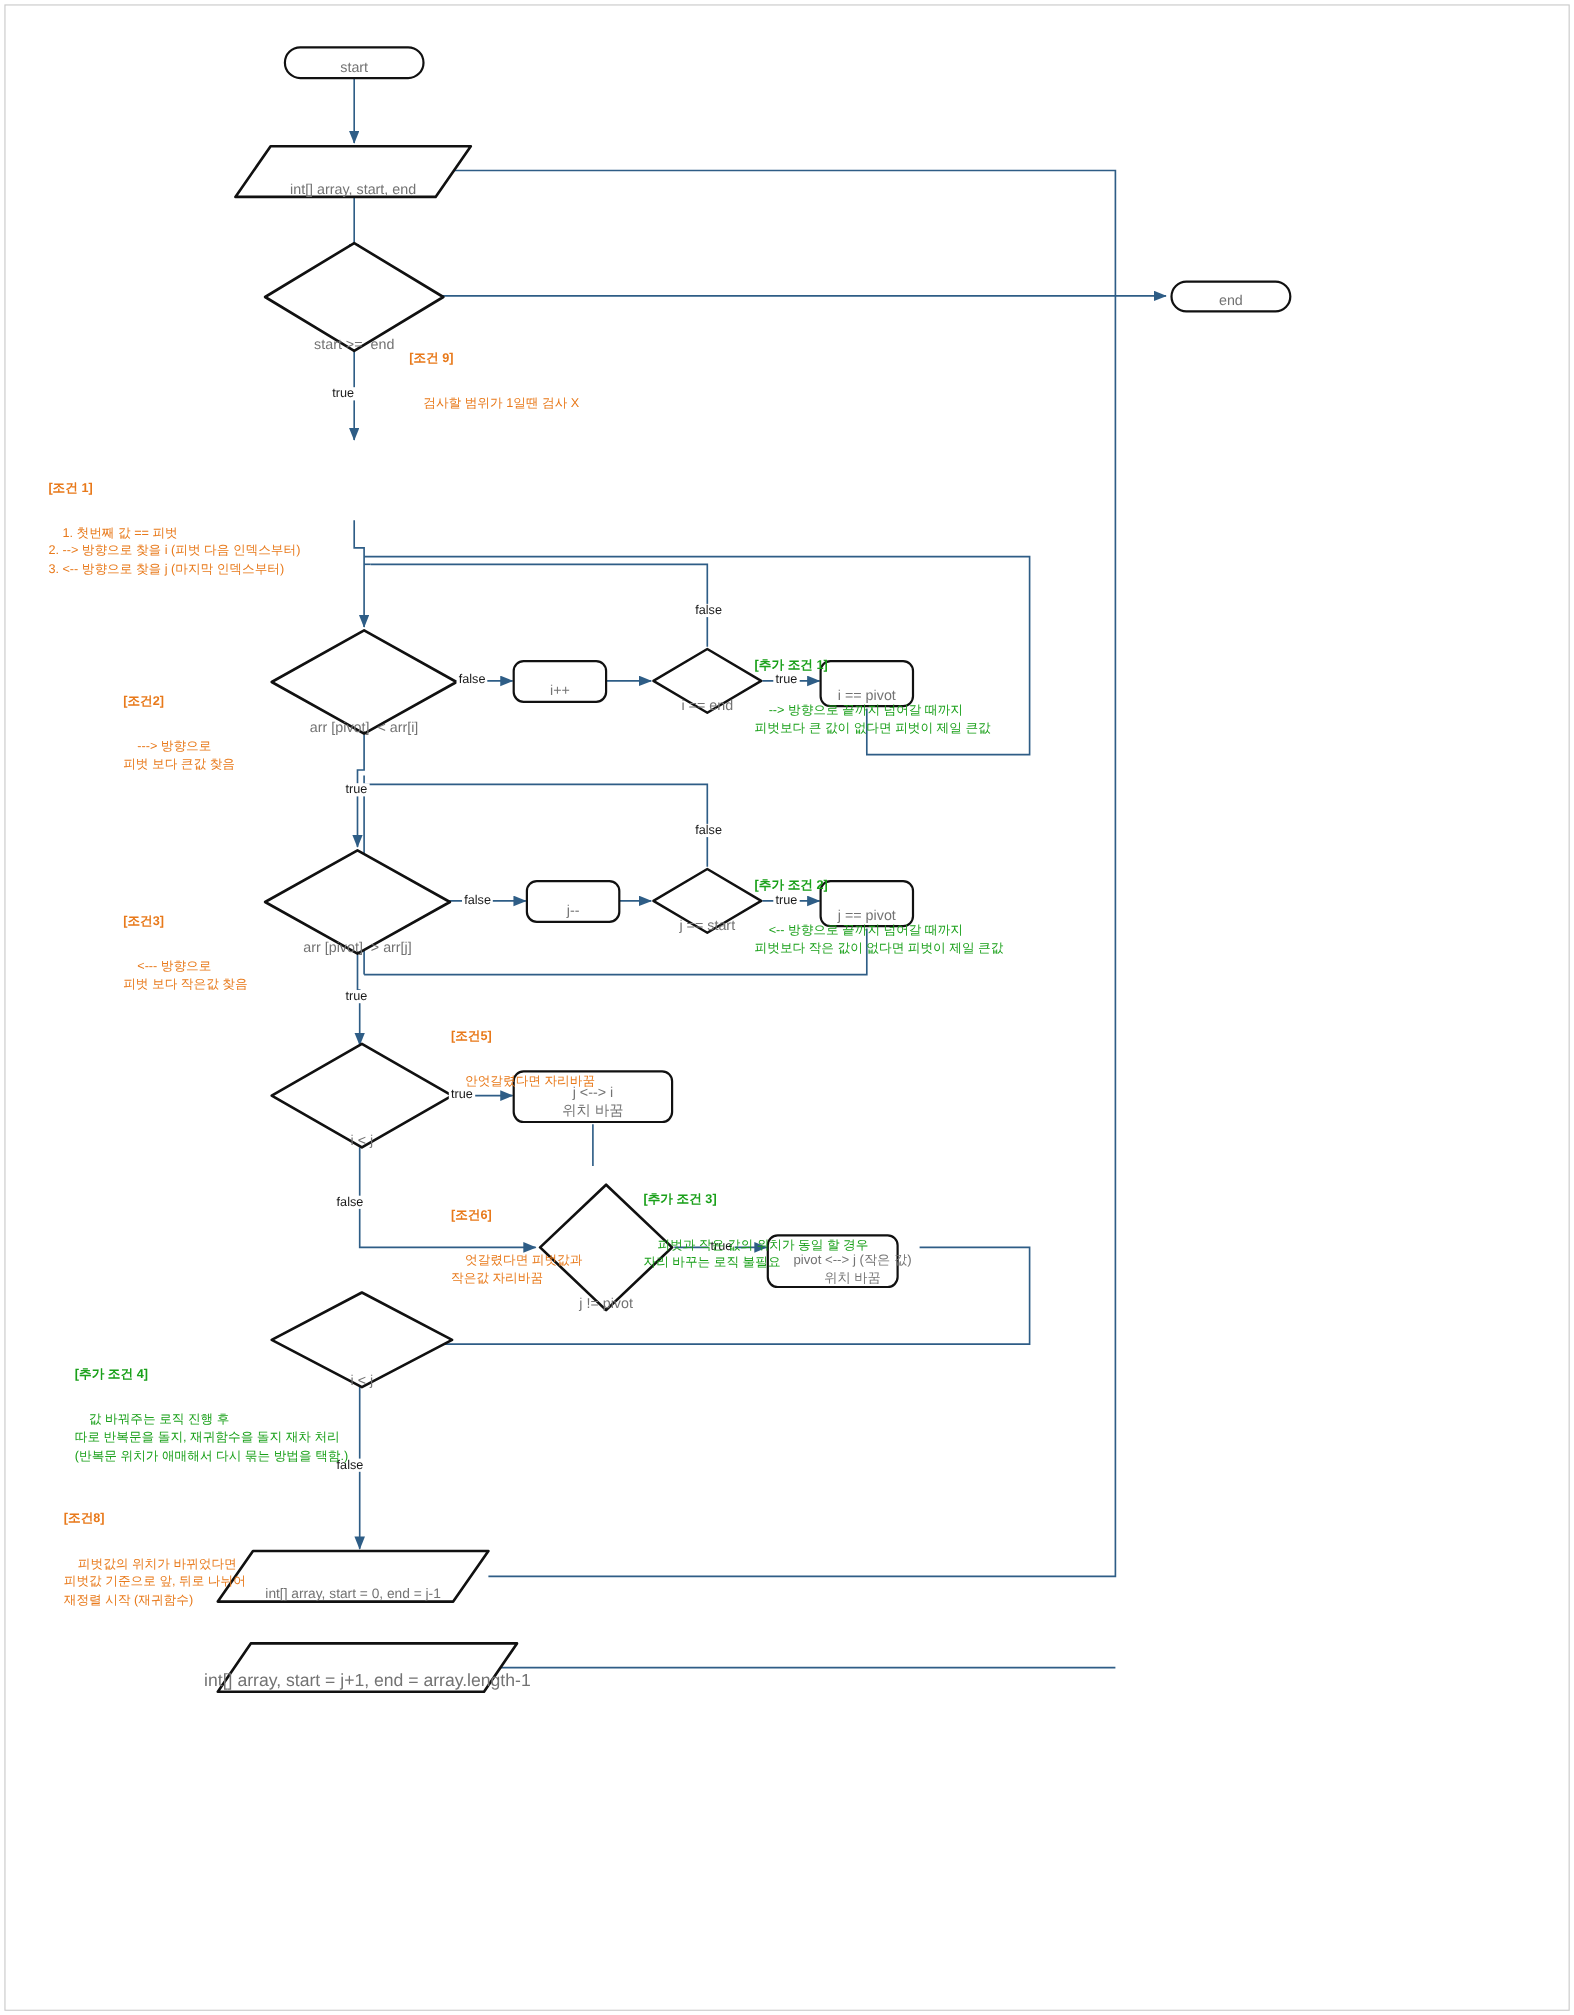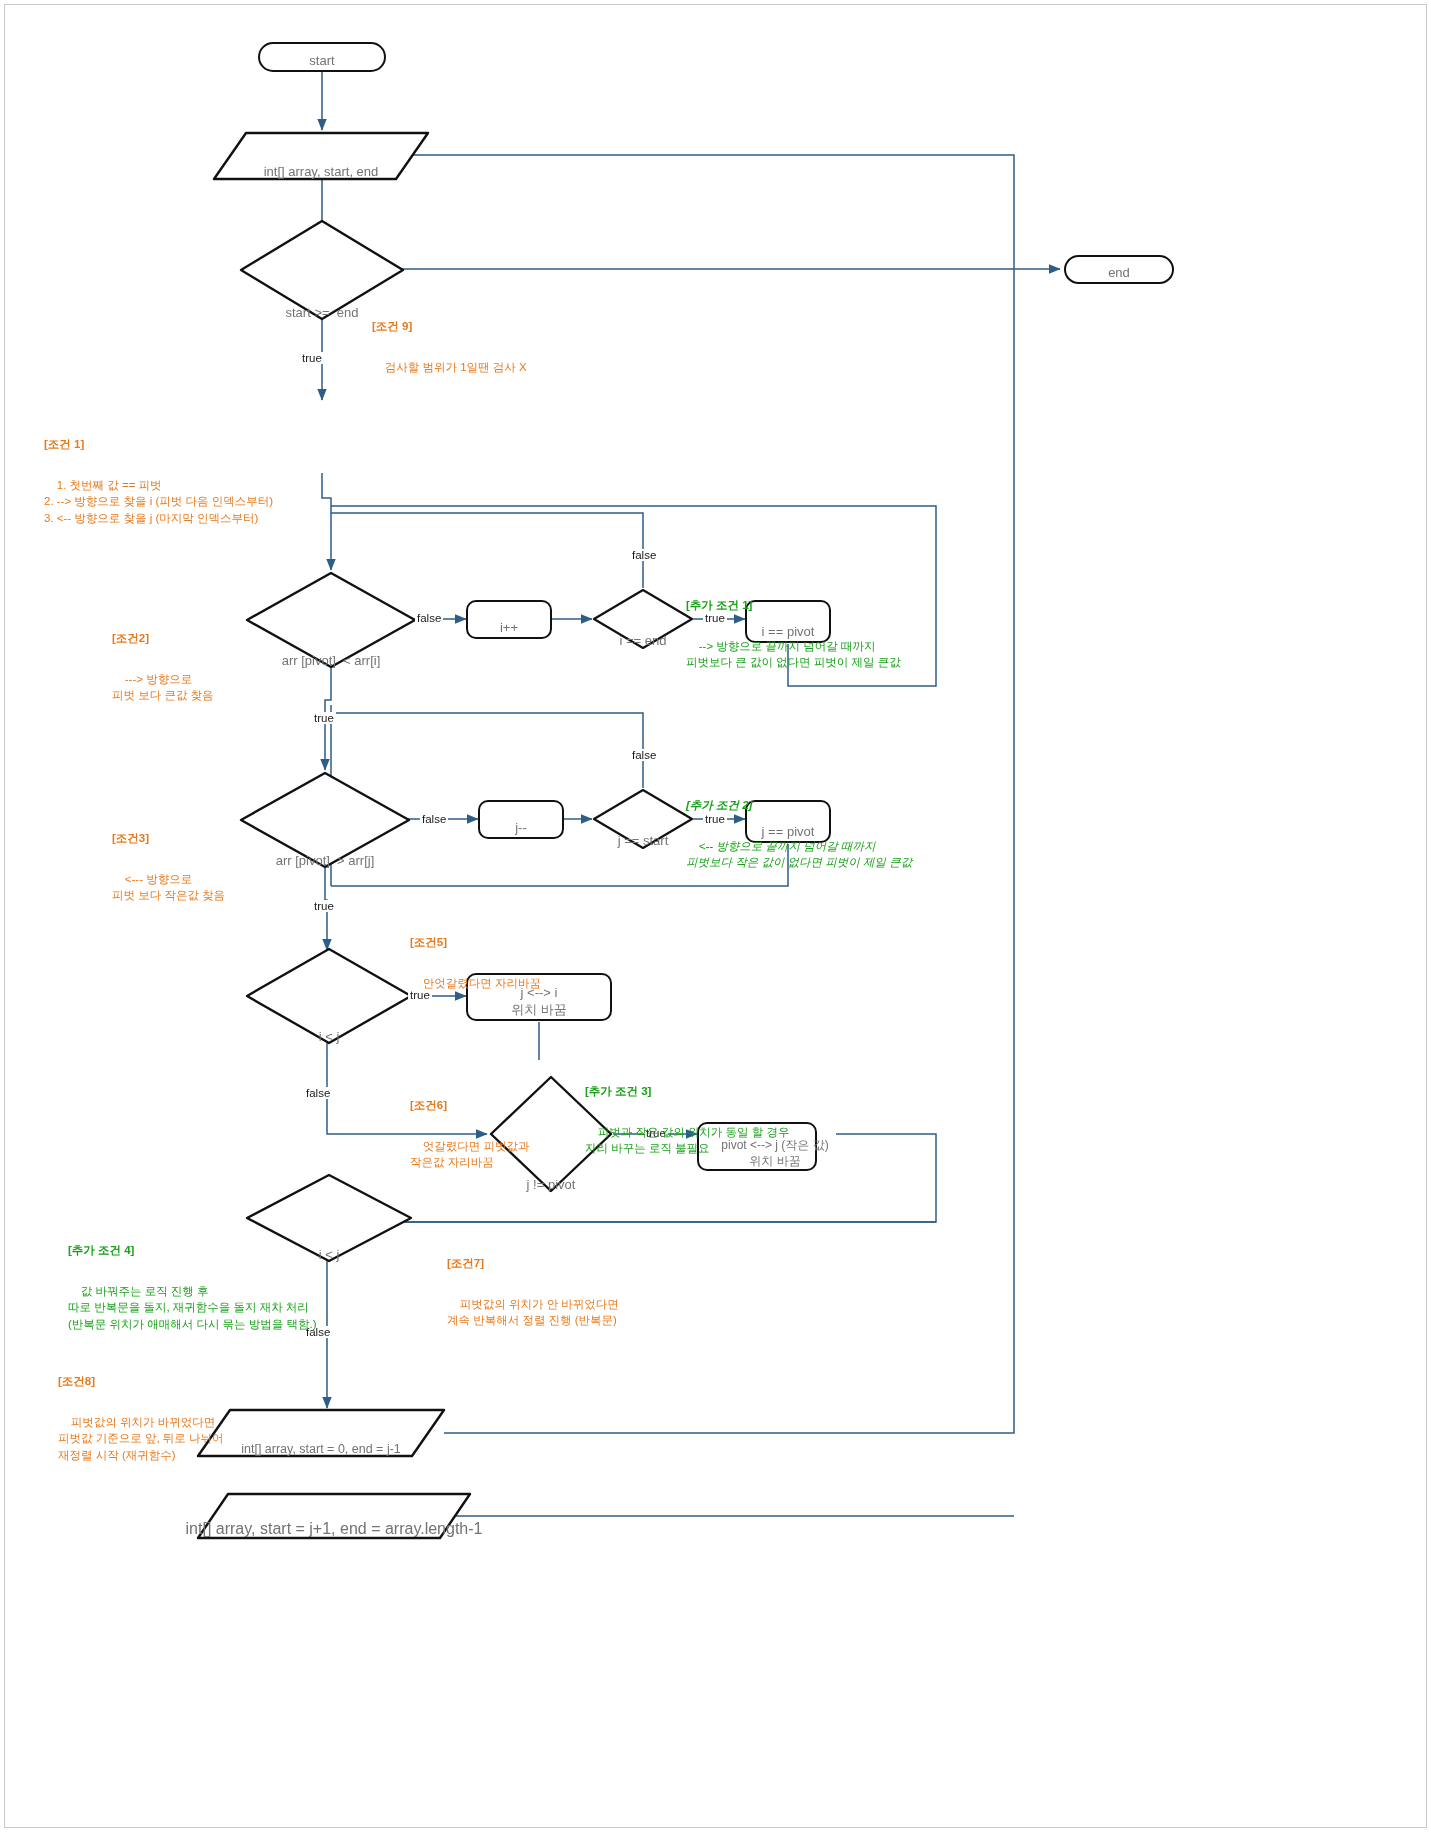--- a/index.html
+++ b/index.html
@@ -244,21 +244,21 @@
     <span>--&gt; 방향으로 끝까지 넘어갈 때까지
 피벗보다 큰 값이 없다면 피벗이 제일 큰값</span>
   </div>
 
   <div class="note orange" style="left:112px;top:797px;">
     <span class="hd">[조건3]</span>
     <span>&lt;--- 방향으로
 피벗 보다 작은값 찾음</span>
   </div>
 
-  <div class="note green" style="left:686px;top:764px;font-style:italic;">
+  <div class="note green" style="left:686px;top:764px;">
     <span class="hd">[추가 조건 2]</span>
     <span>&lt;-- 방향으로 끝까지 넘어갈 때까지
 피벗보다 작은 값이 없다면 피벗이 제일 큰값</span>
   </div>
 
 
   <div class="note orange" style="left:410px;top:901px;">
     <span class="hd">[조건5]</span>
     <span>안엇갈렸다면 자리바꿈</span>
   </div>
@@ -275,25 +275,20 @@
 자리 바꾸는 로직 불필요</span>
   </div>
 
   <div class="note green" style="left:68px;top:1209px;">
     <span class="hd">[추가 조건 4]</span>
     <span>값 바꿔주는 로직 진행 후
 따로 반복문을 돌지, 재귀함수을 돌지 재차 처리
 (반복문 위치가 애매해서 다시 묶는 방법을 택함.)</span>
   </div>
 
-  <div class="note orange" style="left:447px;top:1222px;">
-    <span class="hd">[조건7]</span>
-    <span>피벗값의 위치가 안 바뀌었다면
-계속 반복해서 정렬 진행 (반복문)</span>
-  </div>
 
   <div class="note orange" style="left:58px;top:1340px;">
     <span class="hd">[조건8]</span>
     <span>피벗값의 위치가 바뀌었다면
 피벗값 기준으로 앞, 뒤로 나뉘어
 재정렬 시작 (재귀함수)</span>
   </div>
 
 </div>
 

